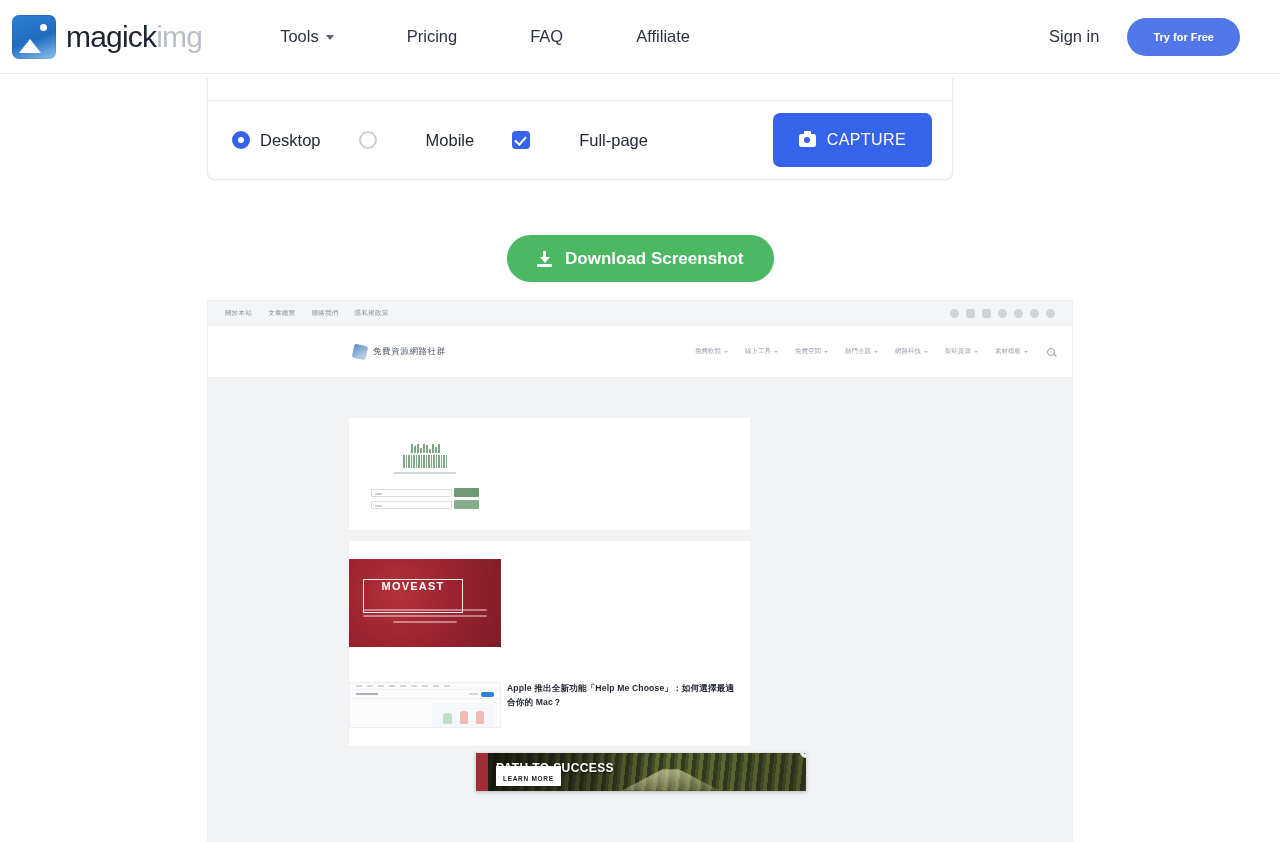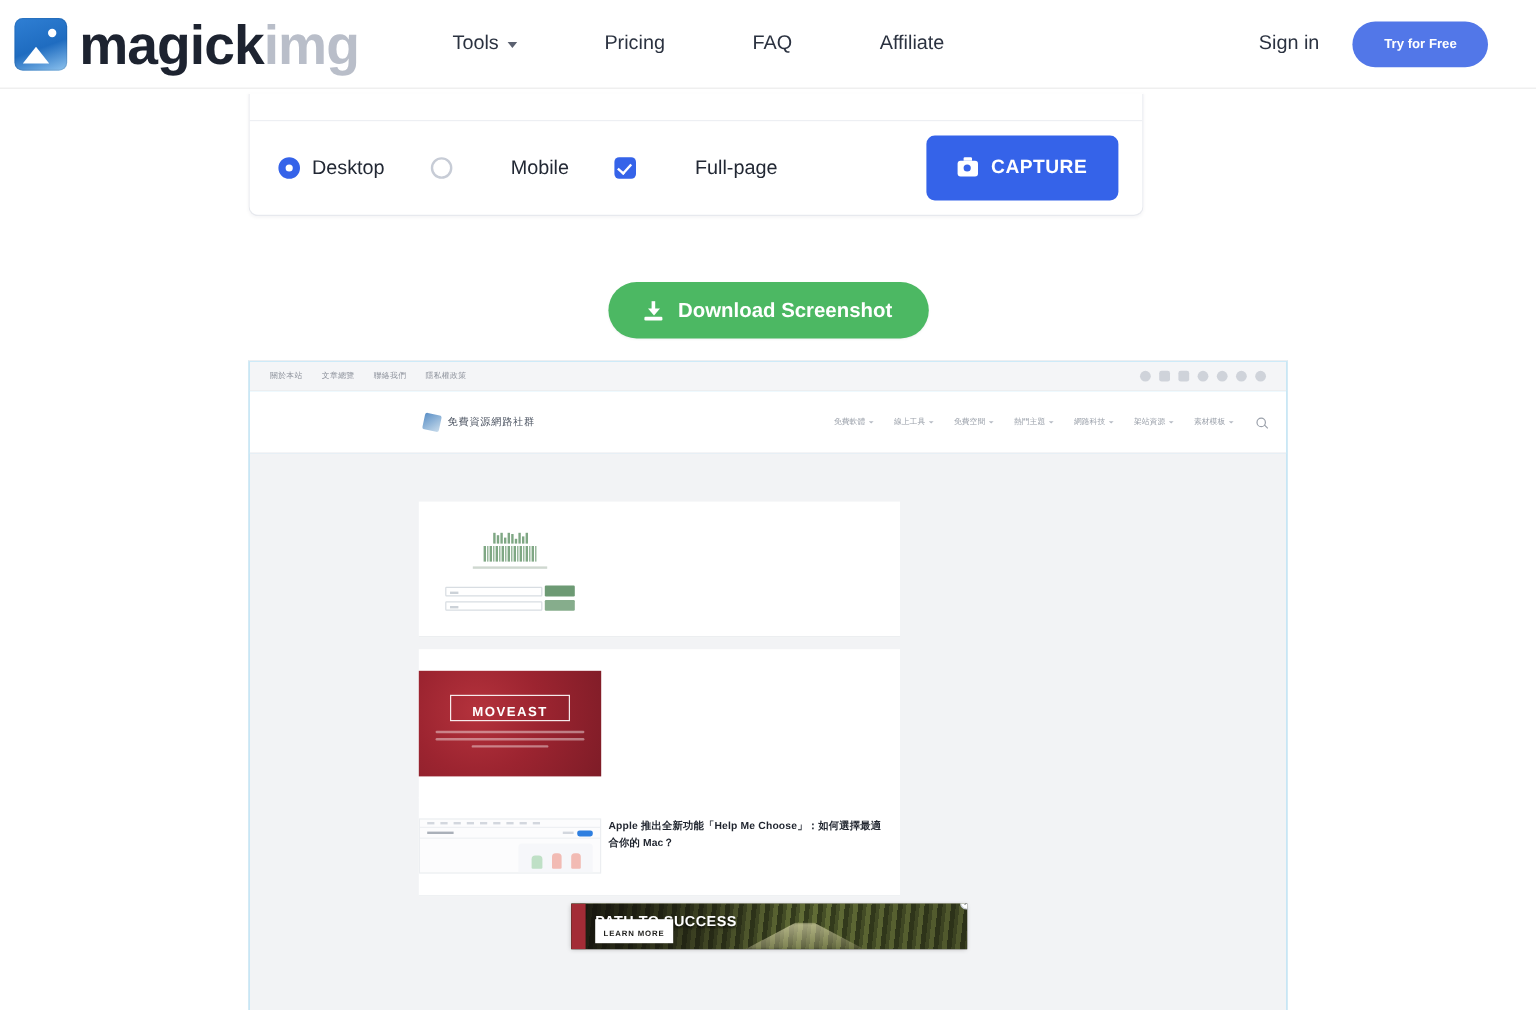--- a/index.html
+++ b/index.html
@@ -31,21 +31,21 @@
   .brand-mark::before {
     content: ""; position: absolute; left: 7px; bottom: 6px;
     width: 0; height: 0;
     border-left: 11px solid transparent; border-right: 11px solid transparent;
     border-bottom: 14px solid #ffffff;
   }
   .brand-mark::after {
     content: ""; position: absolute; right: 9px; top: 9px;
     width: 7px; height: 7px; border-radius: 50%; background: #ffffff;
   }
-  .brand-text { font-size: 46px; font-weight: 700; letter-spacing: -.8px; }
+  .brand-text { font-size: 30px; font-weight: 400; letter-spacing: -.8px; }
   .brand-text .b1 { color: #1d2330; }
   .brand-text .b2 { color: #b9bec9; }
 
   .nav-main { display: flex; align-items: center; margin-left: 78px; gap: 0; }
   .nav-link {
     font-size: 16.5px; color: #2b3240; font-weight: 500;
     padding: 8px 0; margin-right: 73px; cursor: pointer;
     display: flex; align-items: center; gap: 7px; white-space: nowrap;
   }
   .nav-link:last-child { margin-right: 0; }
@@ -90,21 +90,21 @@
   }
   .cbox::after {
     content: ""; position: absolute; left: 5px; top: 3px;
     width: 5px; height: 9px; border: solid #fff;
     border-width: 0 2px 2px 0; transform: rotate(42deg);
   }
   .opt + .opt { margin-left: 38px; gap: 39px; }
   #capture-btn {
     margin-left: auto; background: #3563e9; color: #fff; border: none;
     border-radius: 7px; padding: 0 26px; height: 54px;
-    font-size: 16px; font-weight: 700; letter-spacing: .4px;
+    font-size: 16px; font-weight: 400; letter-spacing: .4px;
     display: flex; align-items: center; gap: 11px;
     font-family: inherit; cursor: pointer;
   }
   .cam-icon {
     width: 17px; height: 13px; border-radius: 2.5px; background: #fff;
     position: relative; flex: 0 0 auto;
   }
   .cam-icon::before {
     content: ""; position: absolute; left: 5px; top: -3px;
     width: 7px; height: 3px; border-radius: 1px 1px 0 0; background: #fff;
@@ -248,23 +248,23 @@
   }
   .bc-btn { width: 25px; height: 9px; background: #6d9a74; border-radius: 1px; }
   .bc-btn.light { background: #86ad8c; }
 
   
   .thumb-moveast {
     width: 152px; height: 88px; position: relative; overflow: hidden;
     background: radial-gradient(circle at 32% 38%, #b4323c 0%, #9c2430 45%, #7e1c27 100%);
   }
   .mv-frame {
-    position: absolute; left: 26px; top: 20px; width: 100px; height: 22px;
+    position: absolute; left: 14px; top: 20px; width: 100px; height: 34px;
     border: 1.6px solid rgba(255,255,255,.9);
-    display: flex; align-items: flex-end; justify-content: center;
+    display: flex; align-items: flex-start; justify-content: center;
   }
   .mv-frame span {
     font-size: 11px; font-weight: 700; color: #fff;
     letter-spacing: 1.2px; font-family: "Liberation Sans", sans-serif;
   }
   .mv-lines { position: absolute; left: 14px; top: 50px; right: 14px; }
   .mv-lines i {
     display: block; height: 2px; background: rgba(255,255,255,.42);
     margin-bottom: 4px; border-radius: 1px;
   }

